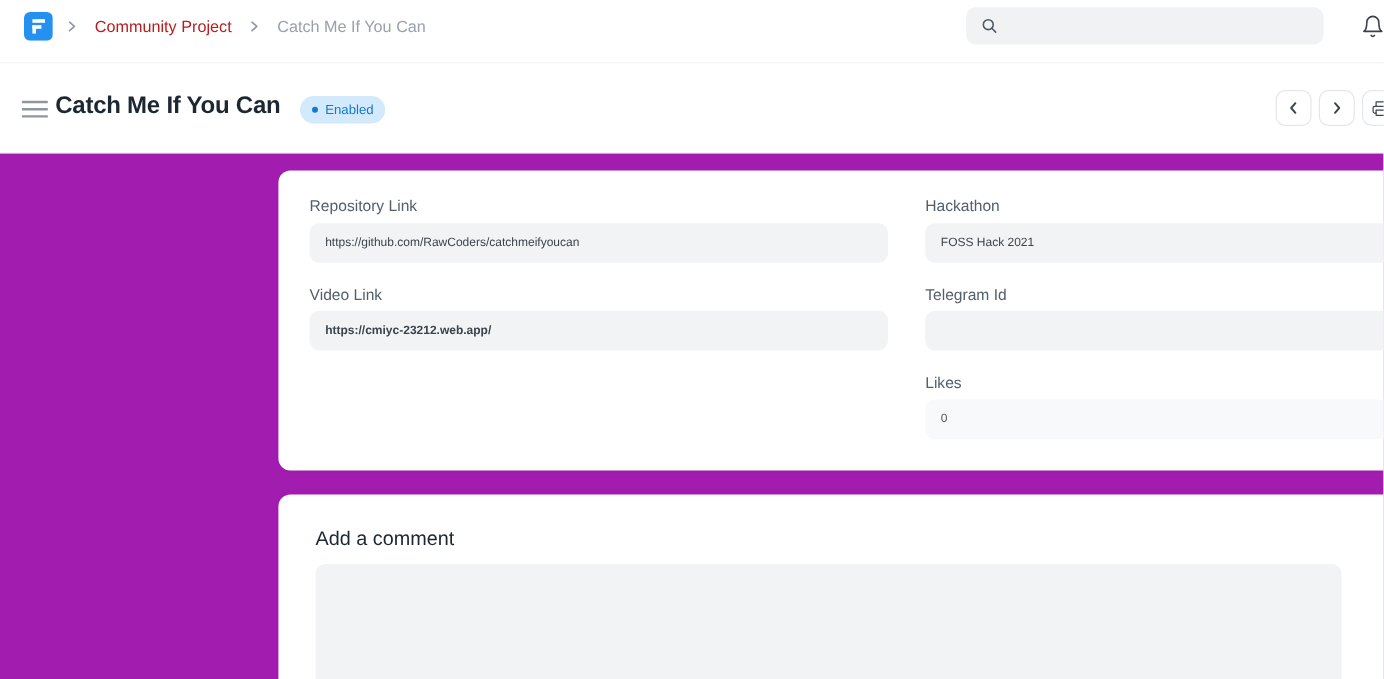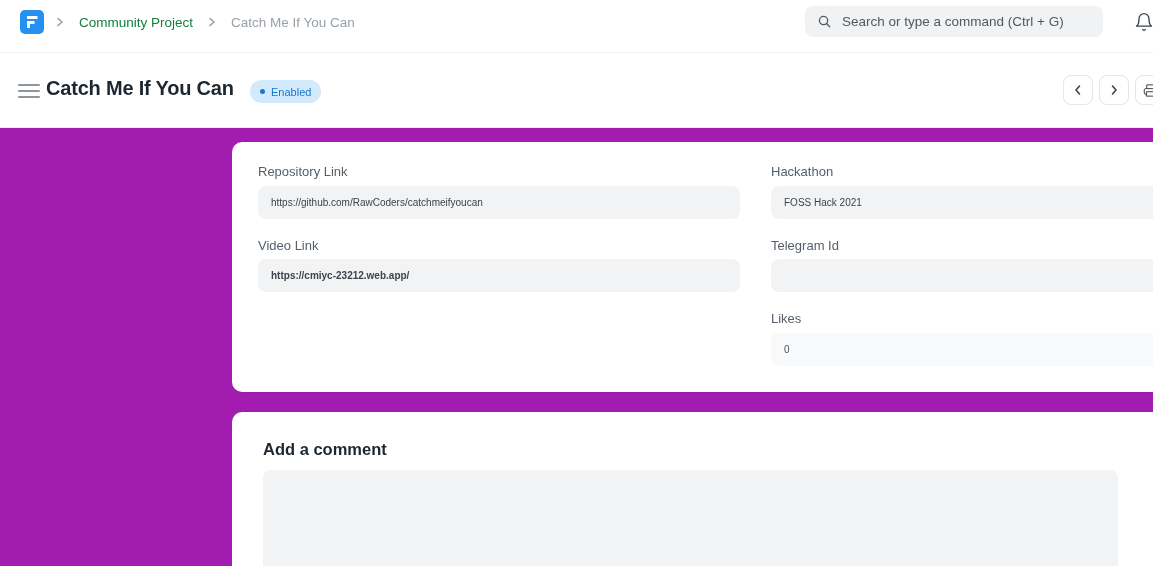--- a/index.html
+++ b/index.html
@@ -14,21 +14,21 @@
     background:#fff;border-bottom:1px solid #f1f2f4;
   }
   .logo{
     position:absolute;left:20px;top:10px;width:24px;height:24px;cursor:pointer;
   }
   .crumbs{
     position:absolute;left:54px;top:0;height:44px;display:flex;align-items:center;gap:13px;
     font-size:13.5px;
   }
   .crumb-sep{display:flex;align-items:center;color:#8d99a6;}
-  .crumb-strong{color:#15803d;text-decoration:none;cursor:pointer;}
+  .crumb-strong{color:#b91c1c;text-decoration:none;cursor:pointer;}
   .crumb-muted{color:#99a1a9;text-decoration:none;cursor:pointer;}
   .search{
     position:absolute;left:805px;top:6px;width:298px;height:31px;
     background:#f1f2f4;border-radius:8px;display:flex;align-items:center;
     padding:0 12px;box-sizing:border-box;gap:8px;cursor:text;
   }
   .search input{
     border:none;background:transparent;outline:none;flex:1;
     font-size:13.5px;color:#3f4a54;font-family:"Liberation Sans",sans-serif;
   }
@@ -88,21 +88,21 @@
   }
   .fld-input.readonly{background:#f8f9fa;color:#4a545e;}
   .col-l{left:26px;width:482px;}
   .col-r-label{left:539px;}
   .col-r-input{left:539px;right:26px;}
   .row1-label{top:22px;}   .row1-input{top:44px;}
   .row2-label{top:96px;}   .row2-input{top:117px;font-weight:bold;}
   .row3-label{top:169px;text-align:right;}  .row3-input{top:191px;}
   .comment-heading{
     position:absolute;left:31px;top:28px;margin:0;
-    font-size:16.5px;font-weight:700;color:#1c2731;text-align:center;
+    font-size:16.5px;font-weight:400;color:#1c2731;text-align:center;
   }
   .comment-box{
     position:absolute;left:31px;top:58px;width:855px;height:330px;
     background:#f2f3f5;border:none;border-radius:8px;resize:none;outline:none;
     font-family:"Liberation Sans",sans-serif;font-size:13.5px;color:#3b434b;
     padding:12px;box-sizing:border-box;
   }
 </style>
 </head>
 <body>
@@ -130,21 +130,20 @@
     </span>
     <a class="crumb-muted">Catch Me If You Can</a>
   </nav>
   <div class="search">
     <span style="display:flex;">
       <svg width="15" height="15" viewBox="0 0 16 16" fill="none">
         <circle cx="7" cy="7" r="4.4" stroke="#4f5a64" stroke-width="1.4"></circle>
         <path d="M10.4 10.4 L13.6 13.6" stroke="#4f5a64" stroke-width="1.4" stroke-linecap="round"></path>
       </svg>
     </span>
-    <input type="text" placeholder="Search or type a command (Ctrl + G)" style="">
   </div>
   <button class="bell-btn">
     <span style="display:flex;">
       <svg width="20" height="20" viewBox="0 0 24 24" fill="none" stroke="#3a424a" stroke-width="1.6" stroke-linecap="round" stroke-linejoin="round">
         <path d="M18 8a6 6 0 0 0-12 0c0 7-3 9-3 9h18s-3-2-3-9"></path>
         <path d="M13.7 21a2 2 0 0 1-3.4 0"></path>
       </svg>
     </span>
   </button>
 </header>

